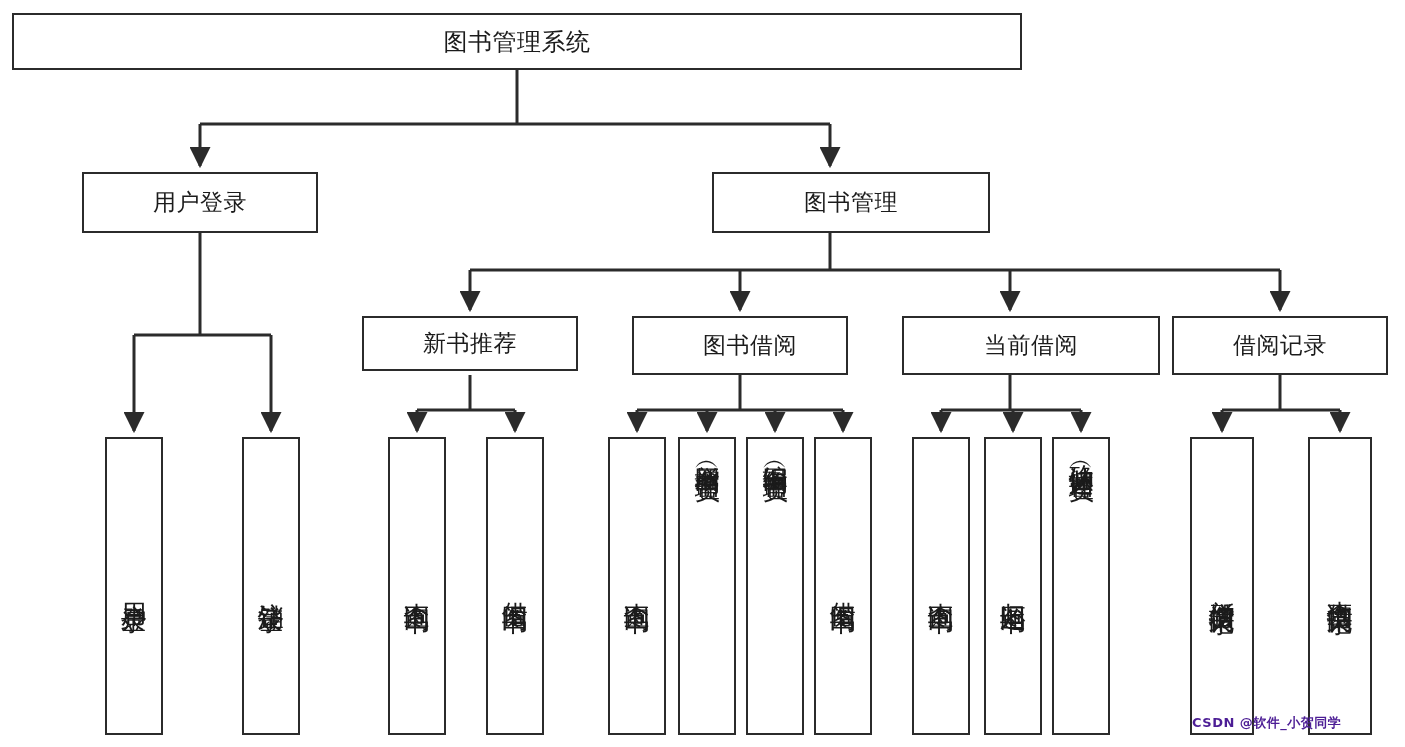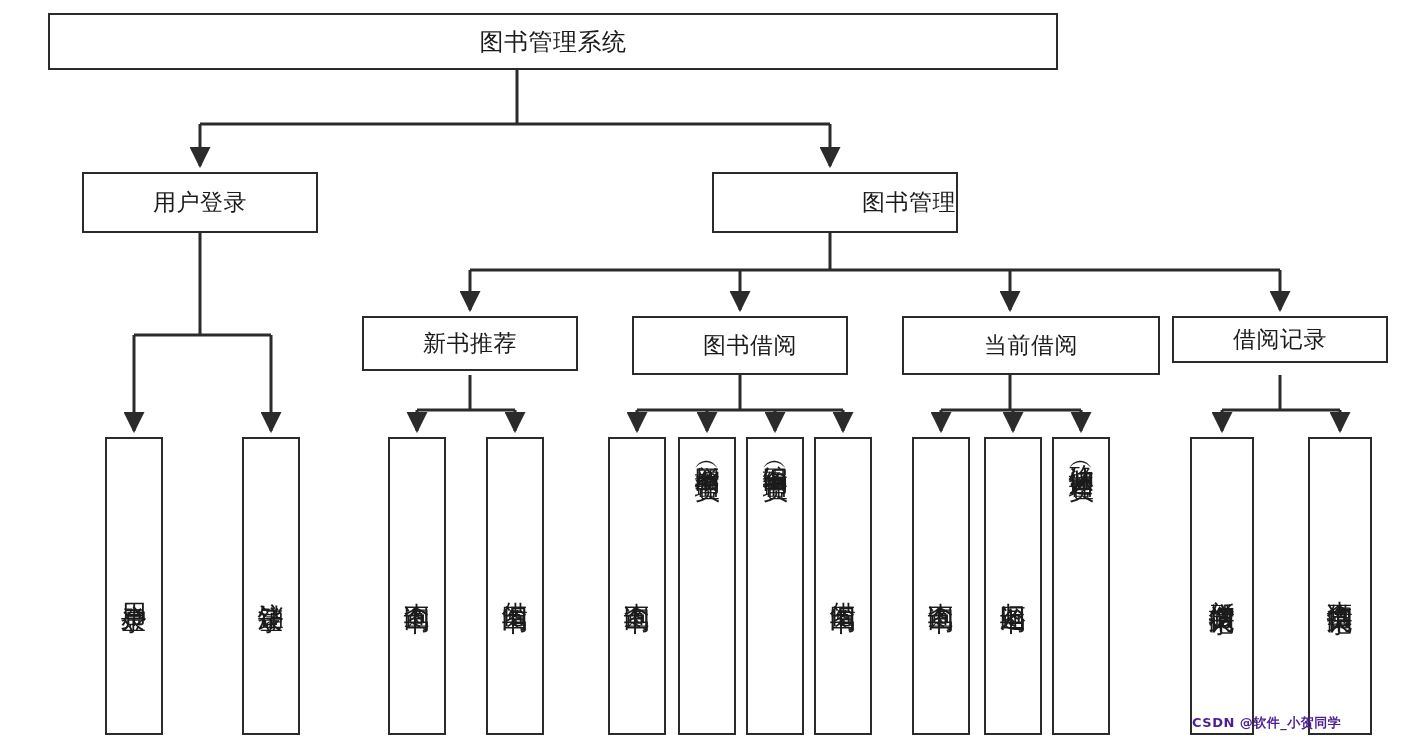--- a/index.html
+++ b/index.html
@@ -121,41 +121,41 @@
       <path d="M 1013 410 L 1013 431" marker-end="url(#arrow)"></path>
       <path d="M 1081 410 L 1081 431" marker-end="url(#arrow)"></path>
 
       <path d="M 1280 375 L 1280 410"></path>
       <path d="M 1222 410 L 1340 410"></path>
       <path d="M 1222 410 L 1222 431" marker-end="url(#arrow)"></path>
       <path d="M 1340 410 L 1340 431" marker-end="url(#arrow)"></path>
     </g>
   </svg>
 
-  <div class="node horiz root" style="left:12px; top:13px; width:1010px; height:57px;margin-left:36px;">
+  <div class="node horiz root" style="left:12px; top:13px; width:1010px; height:57px;">
     <span class="label">图书管理系统</span>
   </div>
 
   <div class="node horiz" style="left:82px; top:172px; width:236px; height:61px;">
     <span class="label">用户登录</span>
   </div>
-  <div class="node horiz" style="left:712px; top:172px; width:246px; height:61px;justify-content:flex-end;">
+  <div class="node horiz" style="left:712px; top:172px; width:278px; height:61px;">
     <span class="label">图书管理</span>
   </div>
 
   <div class="node horiz" style="left:362px; top:316px; width:216px; height:55px;">
     <span class="label">新书推荐</span>
   </div>
   <div class="node horiz" style="left:632px; top:316px; width:216px; height:59px;padding-left:20px;">
     <span class="label">图书借阅</span>
   </div>
   <div class="node horiz" style="left:902px; top:316px; width:258px; height:59px;">
     <span class="label">当前借阅</span>
   </div>
-  <div class="node horiz" style="left:1172px; top:316px; width:216px; height:47px;">
+  <div class="node horiz" style="left:1172px; top:316px; width:216px; height:59px;">
     <span class="label">借阅记录</span>
   </div>
 
   <div class="node vert" style="left:105px; top:437px; width:58px; height:298px; align-items:center; padding-top:0;">
     <span class="label">用户登录</span>
   </div>
   <div class="node vert" style="left:242px; top:437px; width:58px; height:298px; align-items:center; padding-top:0;">
     <span class="label">注销登录</span>
   </div>
 

